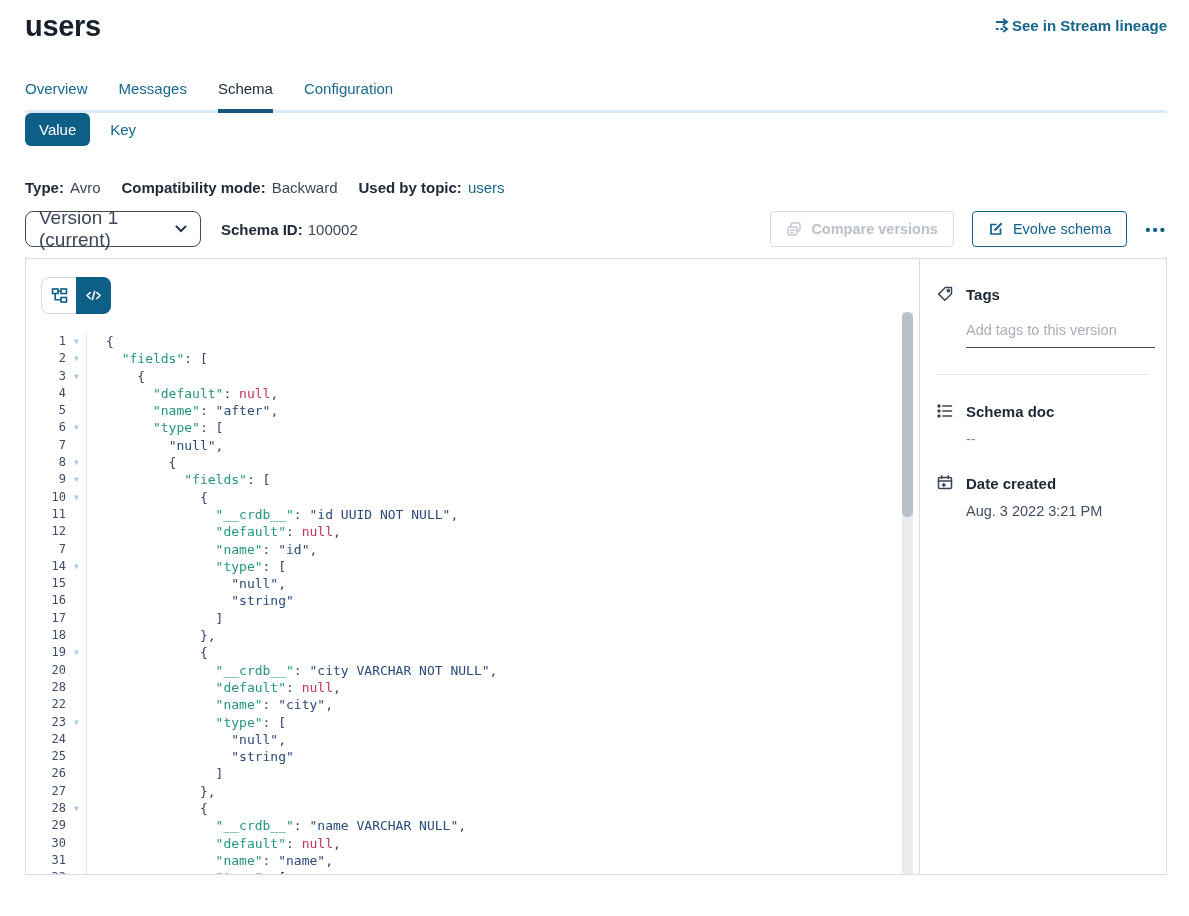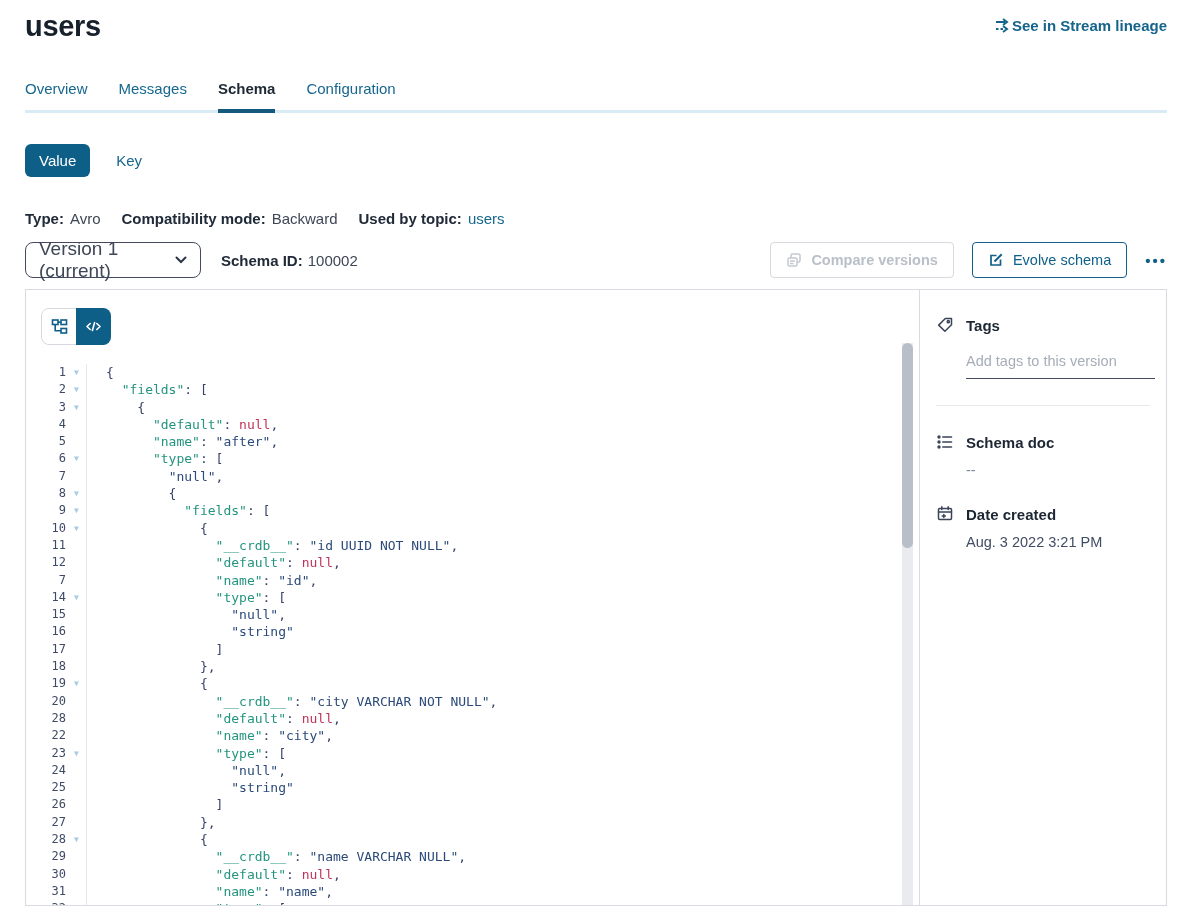--- a/index.html
+++ b/index.html
@@ -8,25 +8,25 @@
   .page { padding: 0 22px 0 25px; }
 
   
   .hdr { display: flex; justify-content: space-between; align-items: flex-start; padding-top: 10px; }
   .title { font-size: 29px; font-weight: 700; color: #17202b; letter-spacing: -0.3px; }
   .lineage { display: flex; align-items: center; gap: 0; color: #15648c; font-weight: 600; font-size: 15px; margin-top: 7px; cursor: pointer; }
 
   
   .tabs { display: flex; gap: 31px; margin-top: 27px; border-bottom: 3px solid #d9ecf5; }
   .tab { padding: 10px 0 13px; font-size: 15px; color: #17678f; cursor: pointer; position: relative; }
-  .tab.active { color: #1d2836; font-weight: 700; }
+  .tab.active { color: #1d2836; font-weight: 400; }
   .tab.active::after { content: ""; position: absolute; left: 0; right: 0; bottom: -3px; height: 4px; background: #14587d; }
 
   
-  .toggle-row { margin-top: 31px; display: flex; align-items: center; gap: 26px; }
+  .toggle-row { display: flex; align-items: center; gap: 20px; }
   .btn-value { background: #0e5f87; color: #fff; padding: 8px 14px; border-radius: 6px; font-size: 15px; cursor: pointer; }
   .key-link { color: #17678f; font-size: 15px; cursor: pointer; }
 
   
   .meta { margin-top: 33px; font-size: 15px; display: flex; align-items: center; color: #3e4756; }
   .meta b { color: #202a38; }
   .meta .grp { margin-right: 21px; }
   .meta .grp b { margin-right: 6px; }
   .meta .link { color: #17678f; cursor: pointer; }
 

